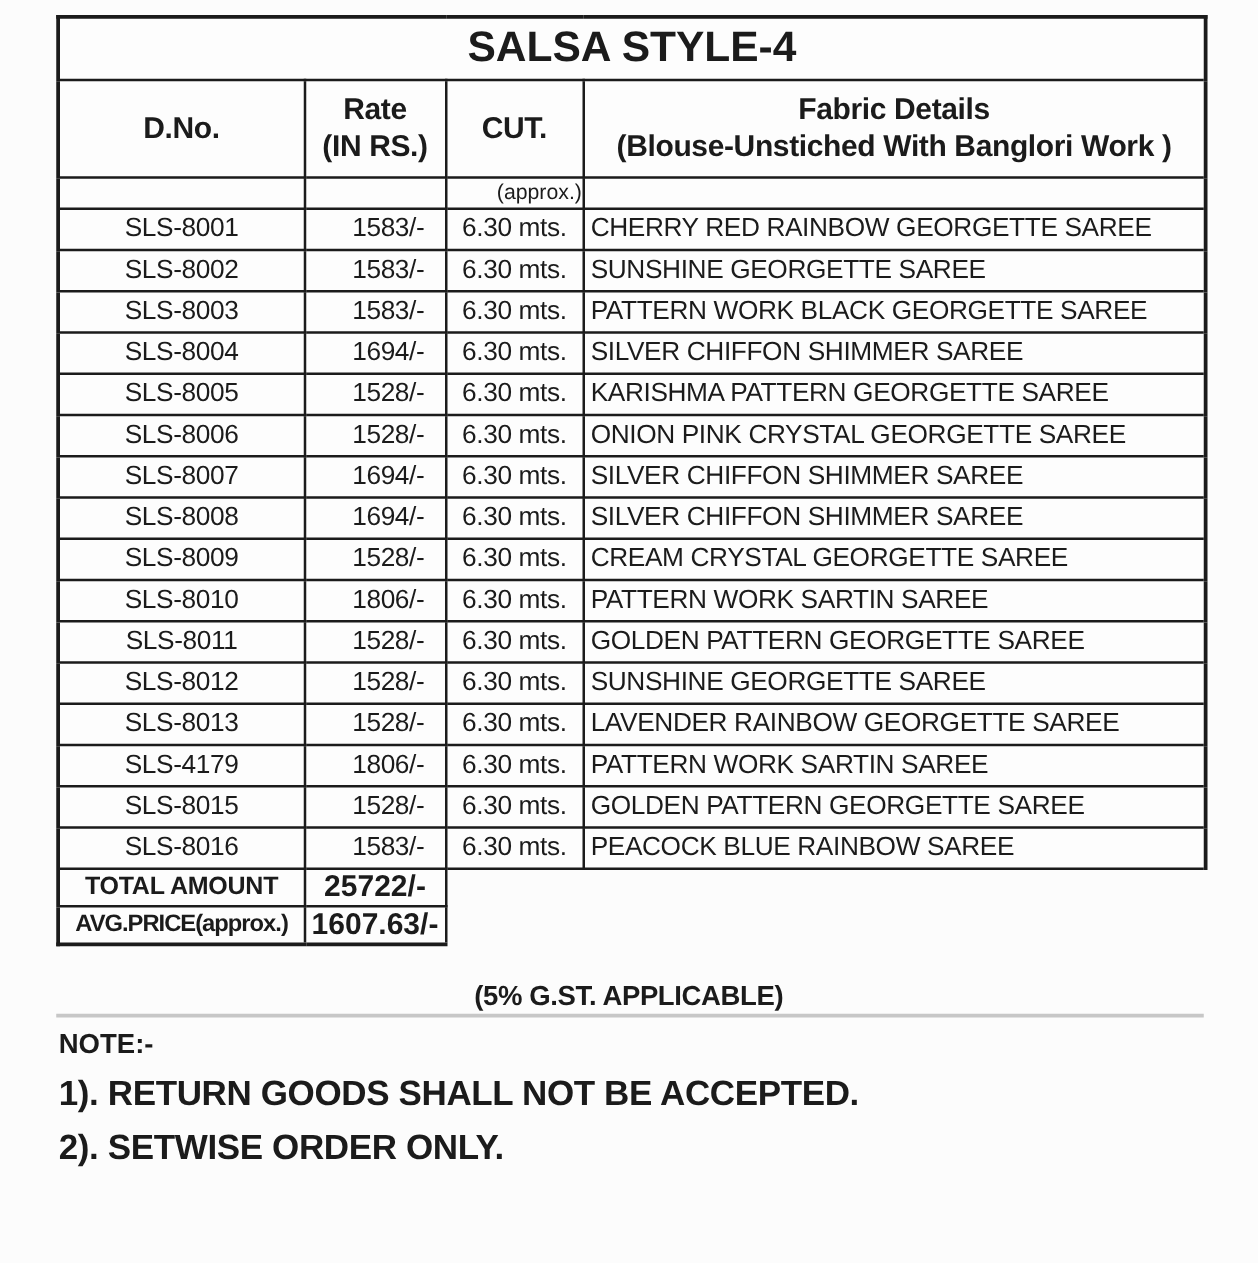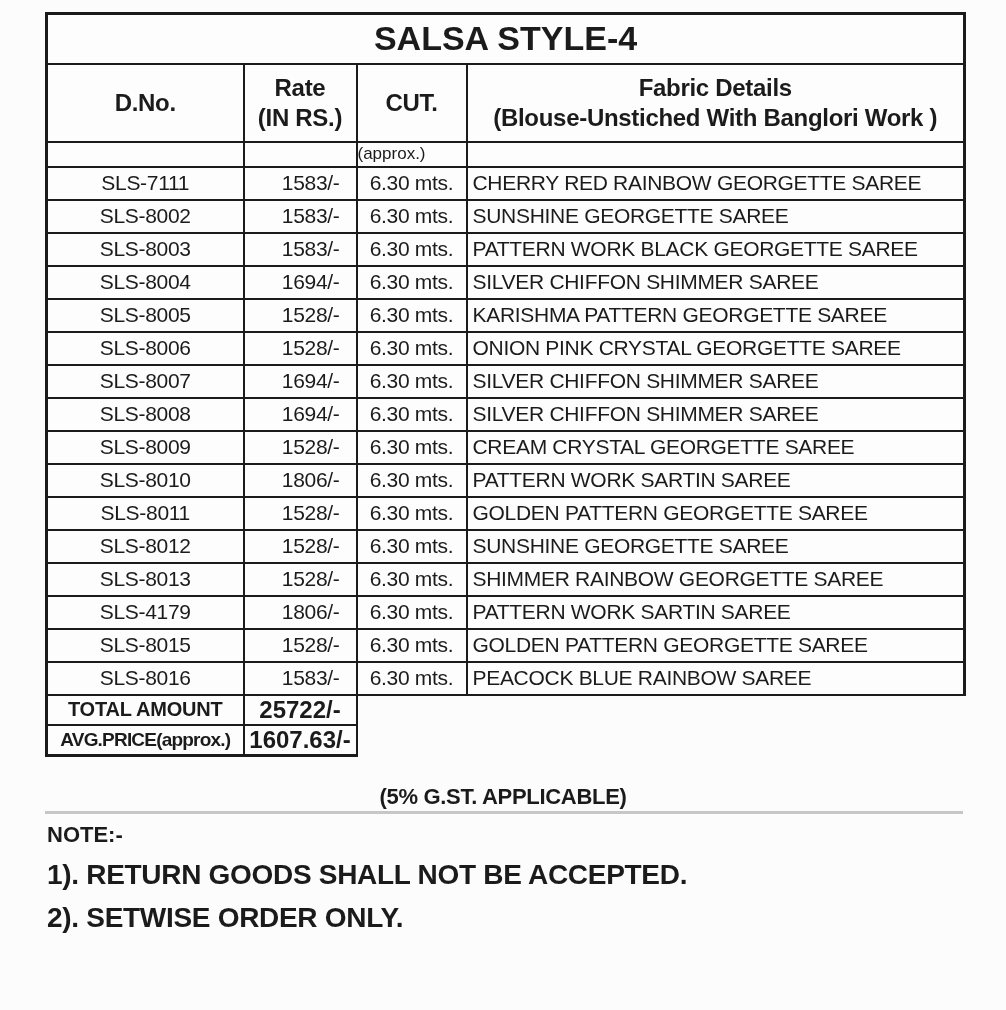--- a/index.html
+++ b/index.html
@@ -52,21 +52,21 @@
     height: 78px;
     text-align: center;
     font-weight: bold;
     font-size: 24px;
     line-height: 30px;
     letter-spacing: -0.3px;
   }
   .row-head td:last-child { border-right-width: 3px; }
 
   
-  .row-approx td { height: 25px; text-align: left; font-size: 17px; }
+  .row-approx td { height: 25px; text-align: right; font-size: 17px; }
   .row-approx td:last-child { border-right-width: 3px; }
 
   
   tbody.data-rows td {
     height: 33px;
     font-size: 21px;
     letter-spacing: -0.3px;
   }
   td.c-dno  { text-align: center; }
   td.c-rate { text-align: right; padding-right: 16px; }
@@ -138,21 +138,21 @@
       <tr class="row-approx">
         <td></td>
         <td></td>
         <td>(approx.)</td>
         <td></td>
       </tr>
     </tbody>
 
     <tbody class="data-rows">
         <tr>
-          <td class="c-dno">SLS-7111</td>
+          <td class="c-dno">SLS-8001</td>
           <td class="c-rate">1583/-</td>
           <td class="c-cut">6.30 mts.</td>
           <td class="c-fabric">CHERRY RED RAINBOW GEORGETTE SAREE</td>
         </tr>
         <tr>
           <td class="c-dno">SLS-8002</td>
           <td class="c-rate">1583/-</td>
           <td class="c-cut">6.30 mts.</td>
           <td class="c-fabric">SUNSHINE GEORGETTE SAREE</td>
         </tr>
@@ -213,21 +213,21 @@
         <tr>
           <td class="c-dno">SLS-8012</td>
           <td class="c-rate">1528/-</td>
           <td class="c-cut">6.30 mts.</td>
           <td class="c-fabric">SUNSHINE GEORGETTE SAREE</td>
         </tr>
         <tr>
           <td class="c-dno">SLS-8013</td>
           <td class="c-rate">1528/-</td>
           <td class="c-cut">6.30 mts.</td>
-          <td class="c-fabric">SHIMMER RAINBOW GEORGETTE SAREE</td>
+          <td class="c-fabric">LAVENDER RAINBOW GEORGETTE SAREE</td>
         </tr>
         <tr>
           <td class="c-dno">SLS-4179</td>
           <td class="c-rate">1806/-</td>
           <td class="c-cut">6.30 mts.</td>
           <td class="c-fabric">PATTERN WORK SARTIN SAREE</td>
         </tr>
         <tr>
           <td class="c-dno">SLS-8015</td>
           <td class="c-rate">1528/-</td>

